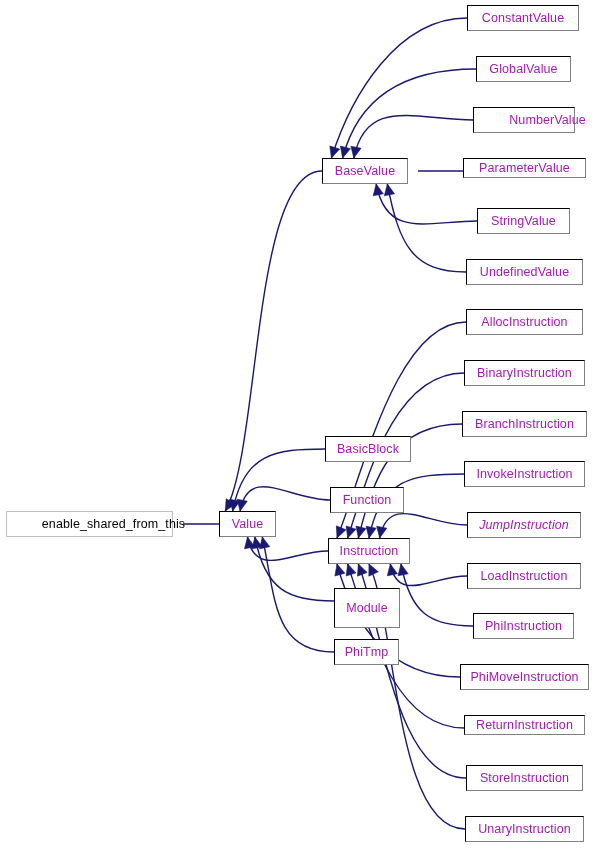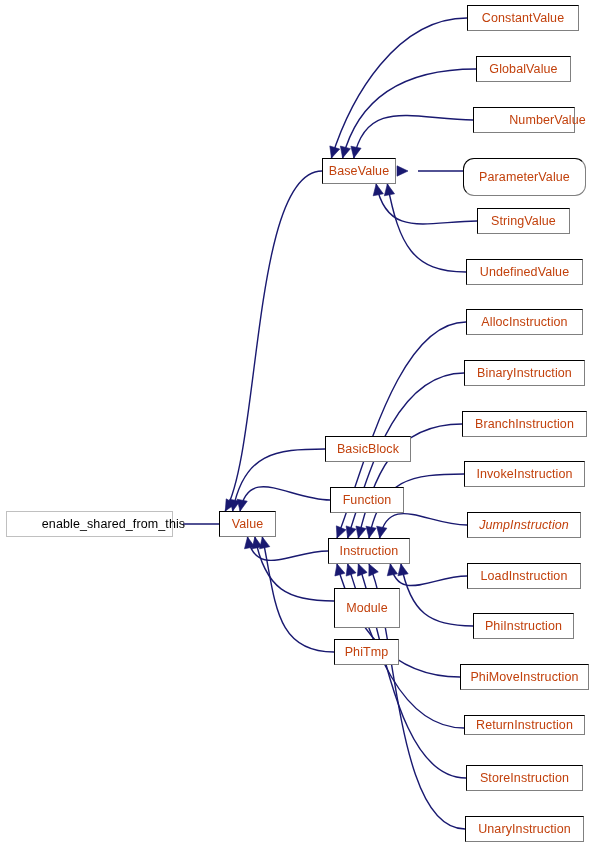--- a/index.html
+++ b/index.html
@@ -30,21 +30,21 @@
     position: absolute;
     box-sizing: border-box;
     background: #ffffff;
     border: 1px solid #000000;
     border-right-color: #808080;
     border-bottom-color: #808080;
     display: flex;
     align-items: center;
     justify-content: center;
     font-size: 12.5px;
-    color: #c2410c;
+    color: #a21caf;
     line-height: 1;
     white-space: nowrap;
     letter-spacing: 0.1px;
   }
   .node.external {
     border: 1px solid #c0c0c0;
     color: #000000;
     padding-left: 48px;
   }
   .node-label {
@@ -154,33 +154,33 @@
         <polygon points="369,564 378.28610186111024,571.861826265257 368.81848963877684,576.1658149742944" fill="#191970" stroke="#191970" stroke-width="0.6"></polygon>
       </g>
     </svg>
   <div id="node-layer">
       <div class="node external" style="left: 6px; top: 511px; width: 167px; height: 26px;">
         <span class="node-label">enable_shared_from_this</span>
       </div>
       <div class="node" style="left: 219px; top: 511px; width: 57px; height: 26px;">
         <span class="node-label">Value</span>
       </div>
-      <div class="node" style="left: 322px; top: 158px; width: 74px; height: 26px;">
+      <div class="node" style="left: 322px; top: 158px; width: 86px; height: 26px;">
         <span class="node-label">BaseValue</span>
       </div>
       <div class="node" style="left: 467px; top: 5px; width: 112px; height: 26px;">
         <span class="node-label">ConstantValue</span>
       </div>
       <div class="node" style="left: 476px; top: 56px; width: 95px; height: 26px;">
         <span class="node-label">GlobalValue</span>
       </div>
       <div class="node" style="left: 473px; top: 107px; width: 102px; height: 26px; padding-left: 47px;">
         <span class="node-label">NumberValue</span>
       </div>
-      <div class="node" style="left: 463px; top: 158px; width: 123px; height: 38px; border-radius: 11px;">
+      <div class="node" style="left: 463px; top: 158px; width: 123px; height: 20px;">
         <span class="node-label">ParameterValue</span>
       </div>
       <div class="node" style="left: 477px; top: 208px; width: 93px; height: 26px;">
         <span class="node-label">StringValue</span>
       </div>
       <div class="node" style="left: 466px; top: 259px; width: 117px; height: 26px;">
         <span class="node-label">UndefinedValue</span>
       </div>
       <div class="node" style="left: 325px; top: 436px; width: 86px; height: 26px;">
         <span class="node-label">BasicBlock</span>

